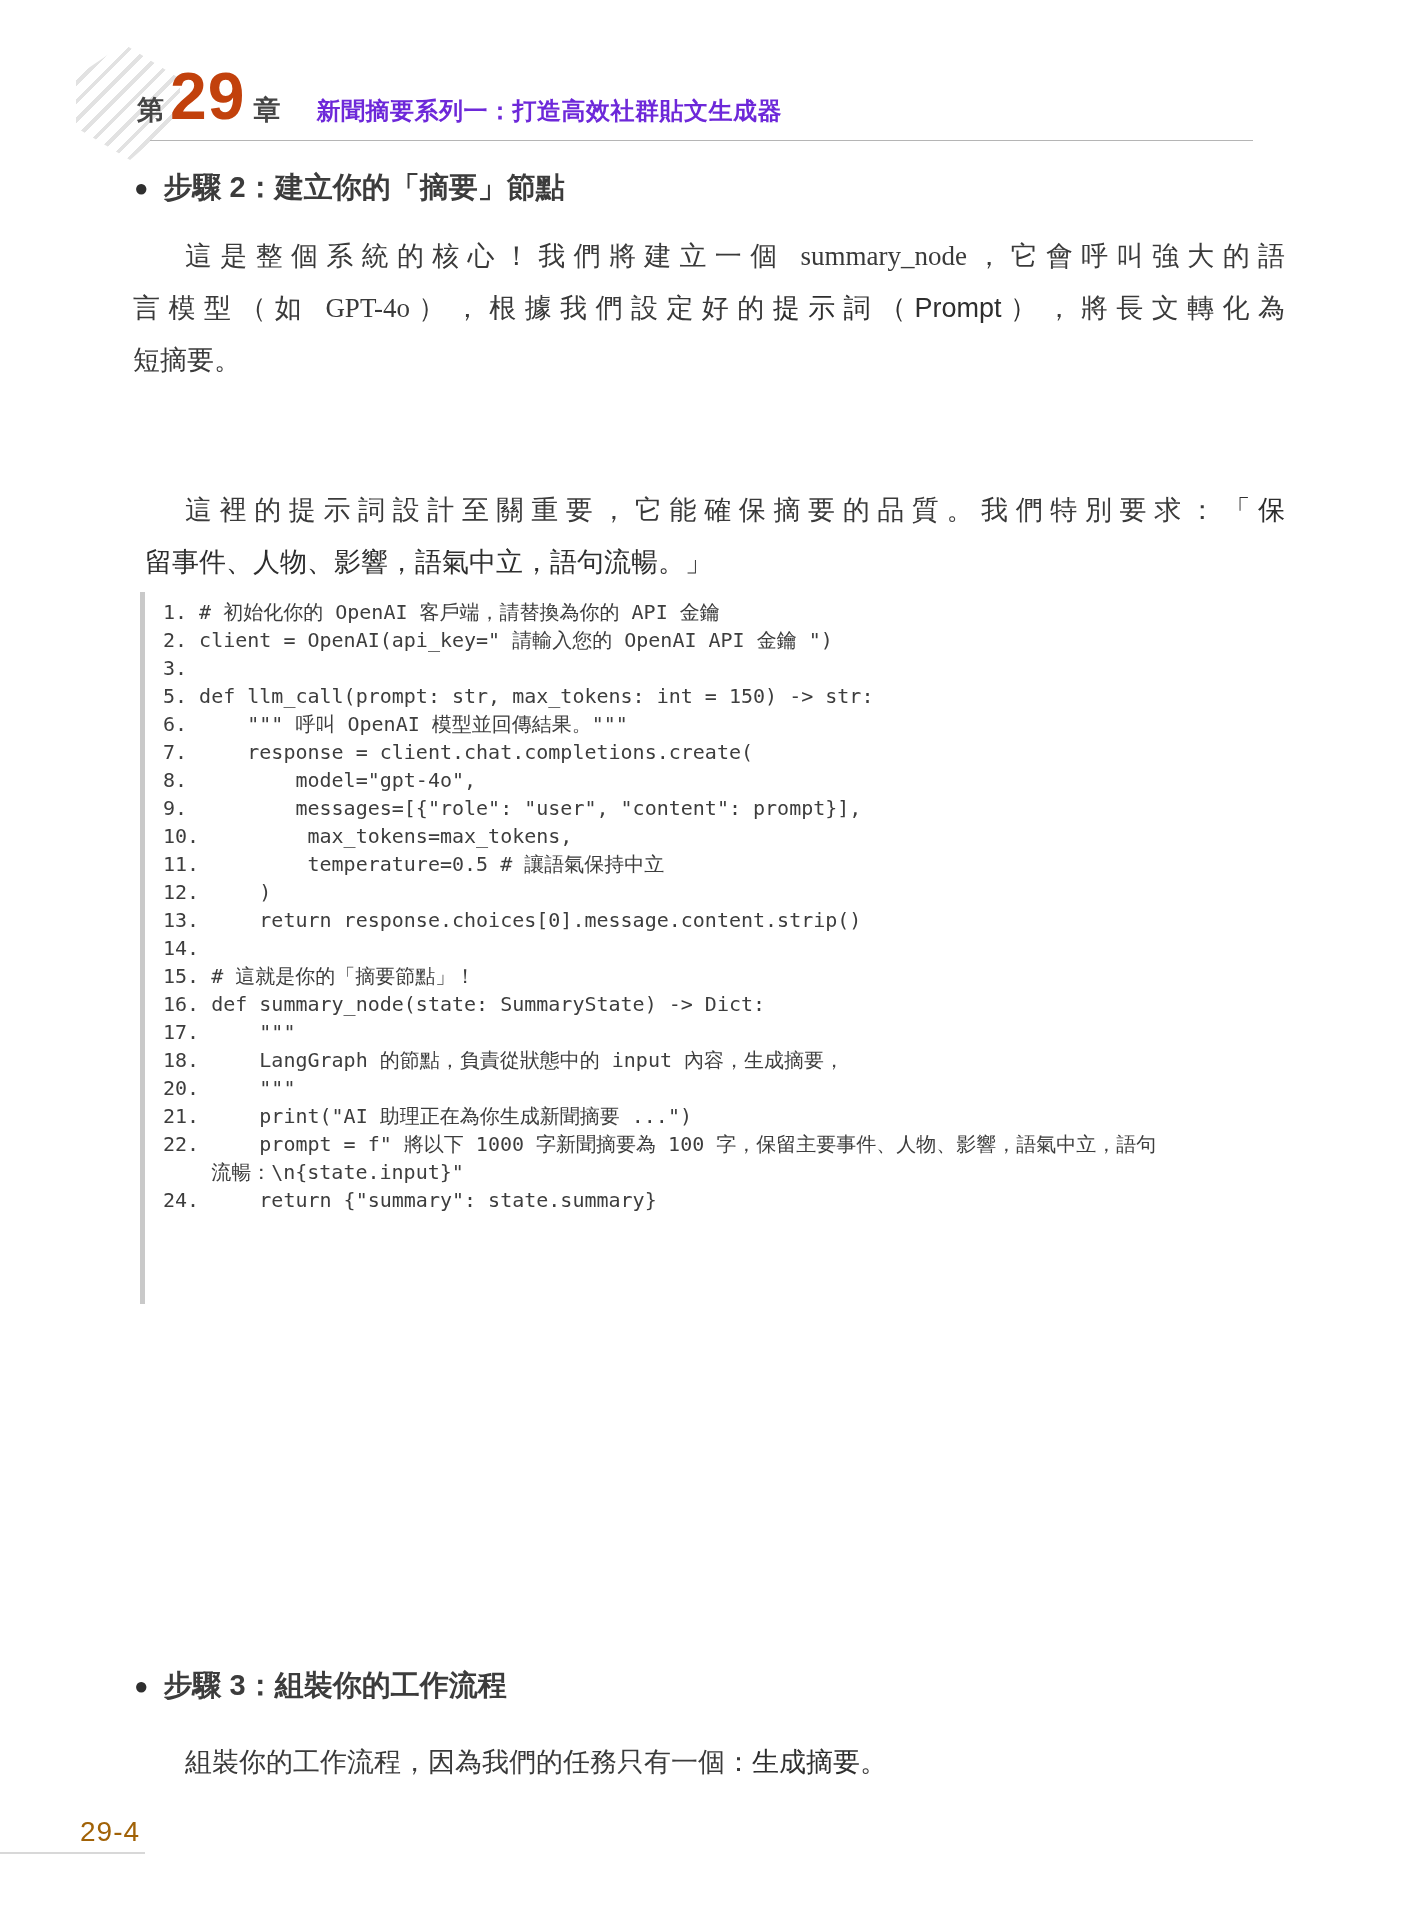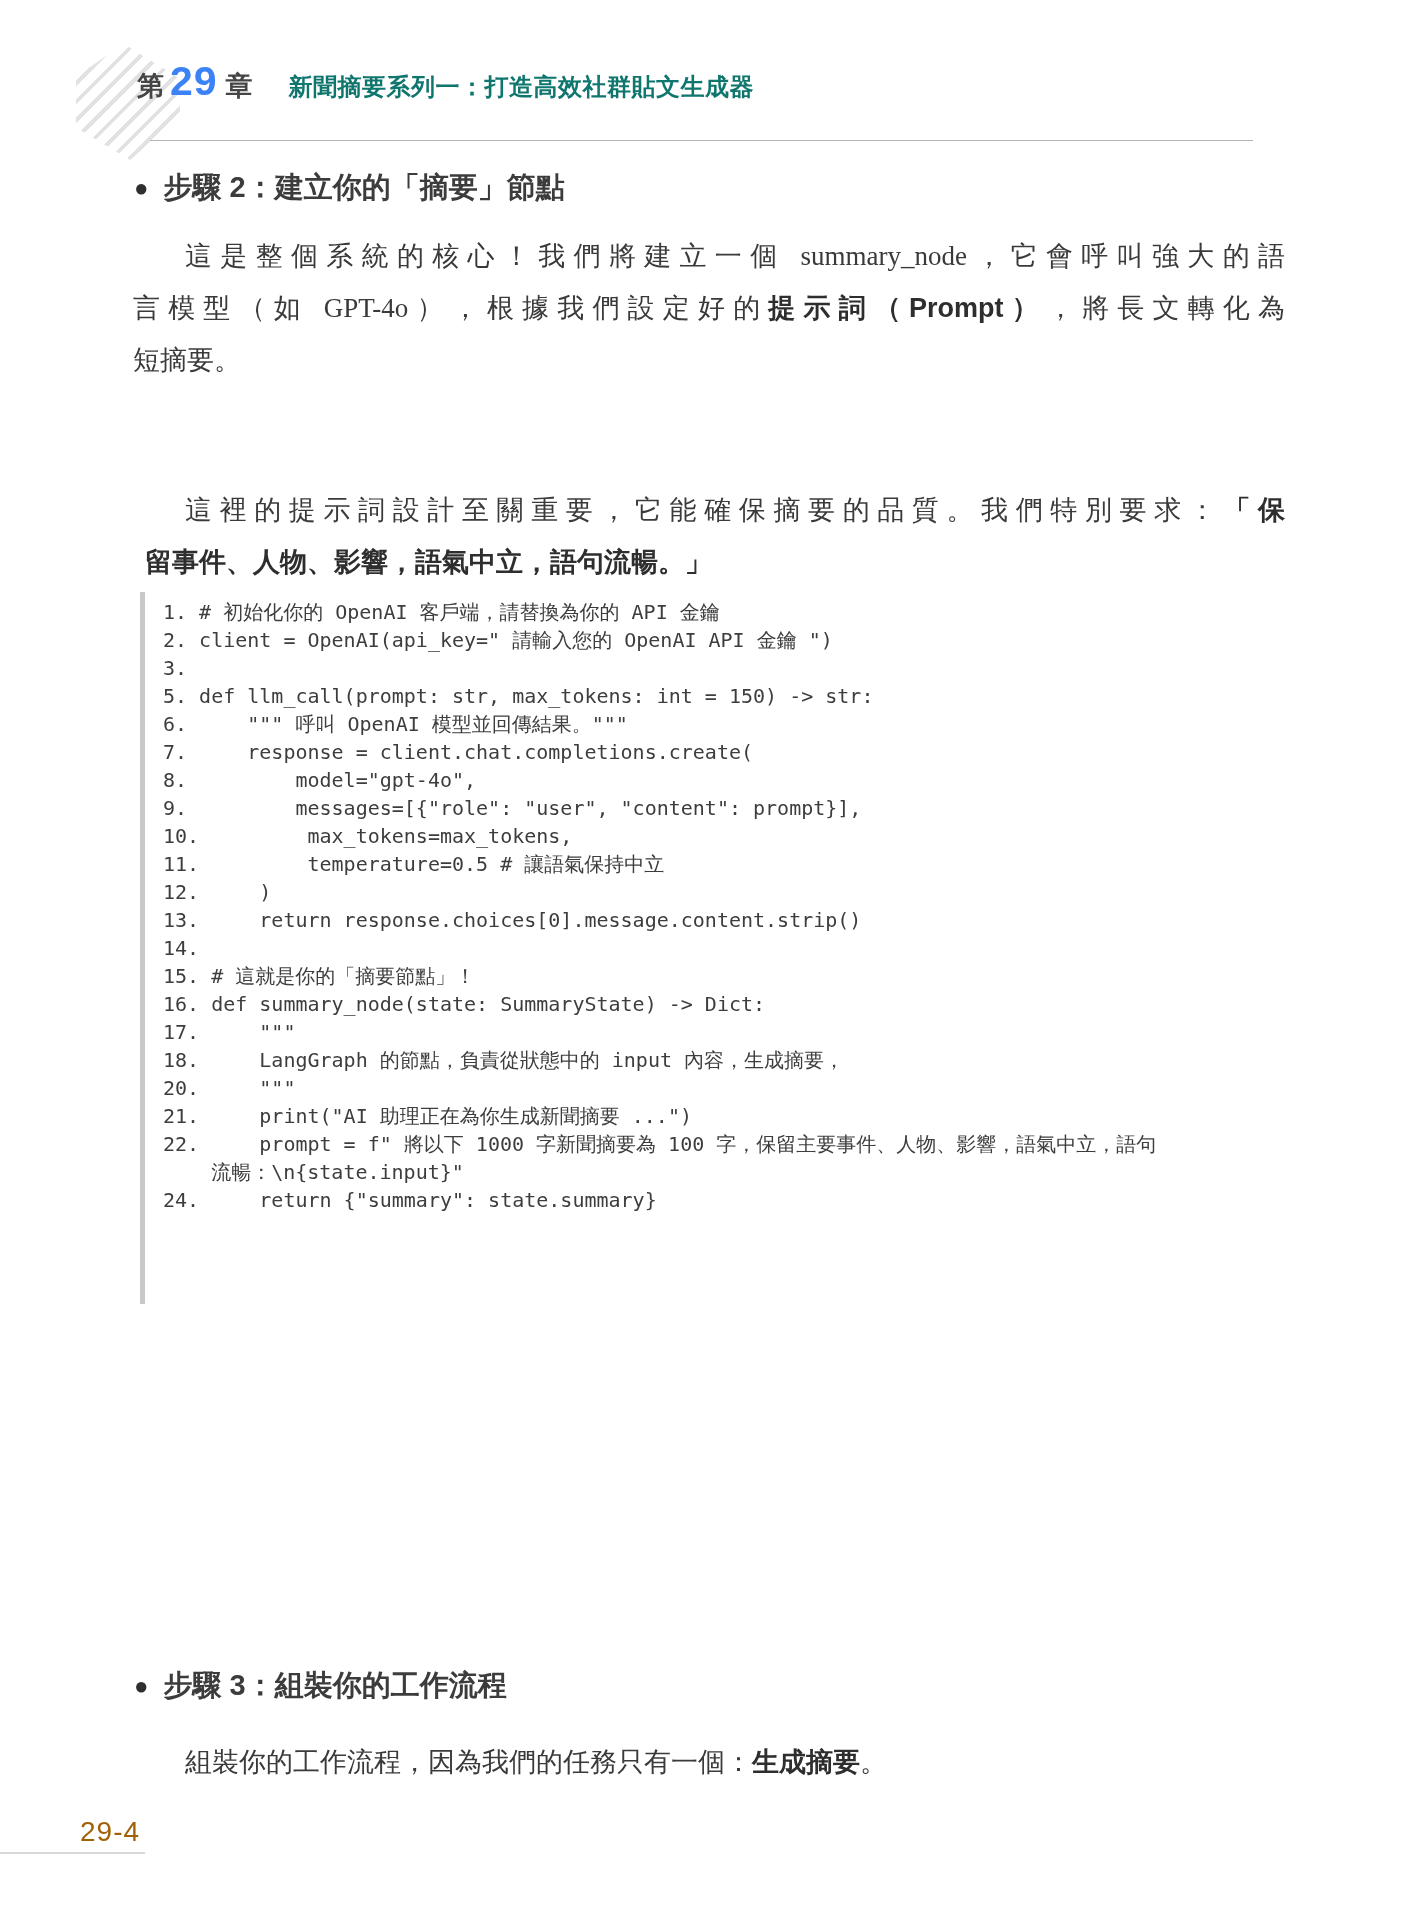--- a/index.html
+++ b/index.html
@@ -17,42 +17,42 @@
     clip-path:polygon(0% 28%,46% 0%,100% 30%,100% 62%,52% 100%,0% 72%);
   }
 
   
   .chapter{
     left:137px;top:58px;display:flex;align-items:baseline;
     font-family:"Liberation Sans","DejaVu Sans",sans-serif;
     font-weight:700;color:#454545;white-space:nowrap;
   }
   .chapter .pre{font-size:27px;}
-  .chapter .num{font-size:41px;margin:0 8px 0 6px;letter-spacing:1px;color:#3b82f6;}
+  .chapter .num{font-size:66px;margin:0 8px 0 6px;letter-spacing:1px;color:#c2410c;}
   .chapter .suf{font-size:27px;}
-  .chapter .title{font-size:24px;margin-left:36px;letter-spacing:0.5px;color:#0f766e;}
+  .chapter .title{font-size:24px;margin-left:36px;letter-spacing:0.5px;color:#6d28d9;}
   .header-rule{left:150px;top:140px;width:1103px;height:1px;background:#b5b5b5;}
 
   
   .section-heading{
     display:flex;align-items:center;
     font-family:"Liberation Sans","DejaVu Sans",sans-serif;
     font-weight:700;color:#3c3c3c;white-space:nowrap;
   }
   .section-heading .bullet{font-size:24px;margin-right:15px;color:#2f2f2f;line-height:1;}
   .section-heading .txt{font-size:29px;}
   .h-step2{left:134px;top:168px;}
   .h-step3{left:134px;top:1666px;}
 
   
   .bodyline{font-size:27px;line-height:40px;color:#3a3a3a;white-space:nowrap;}
   .bodyline.just{white-space:normal;text-align:justify;text-align-last:justify;}
   .emph{
     font-family:"Liberation Sans","DejaVu Sans",sans-serif;
-    font-weight:700;color:#2e2e2e;
+    font-weight:400;color:#2e2e2e;
   }
   .p1l1{left:185px;top:236px;width:1100px;}
   .p1l2{left:133px;top:288px;width:1152px;}
   .p1l3{left:133px;top:340px;}
   .p2l1{left:185px;top:490px;width:1100px;}
   .p2l2{left:145px;top:542px;}
   .p3{left:185px;top:1742px;}
 
   
   .code-bar{left:140px;top:592px;width:5px;height:712px;background:#c9c9c9;}

